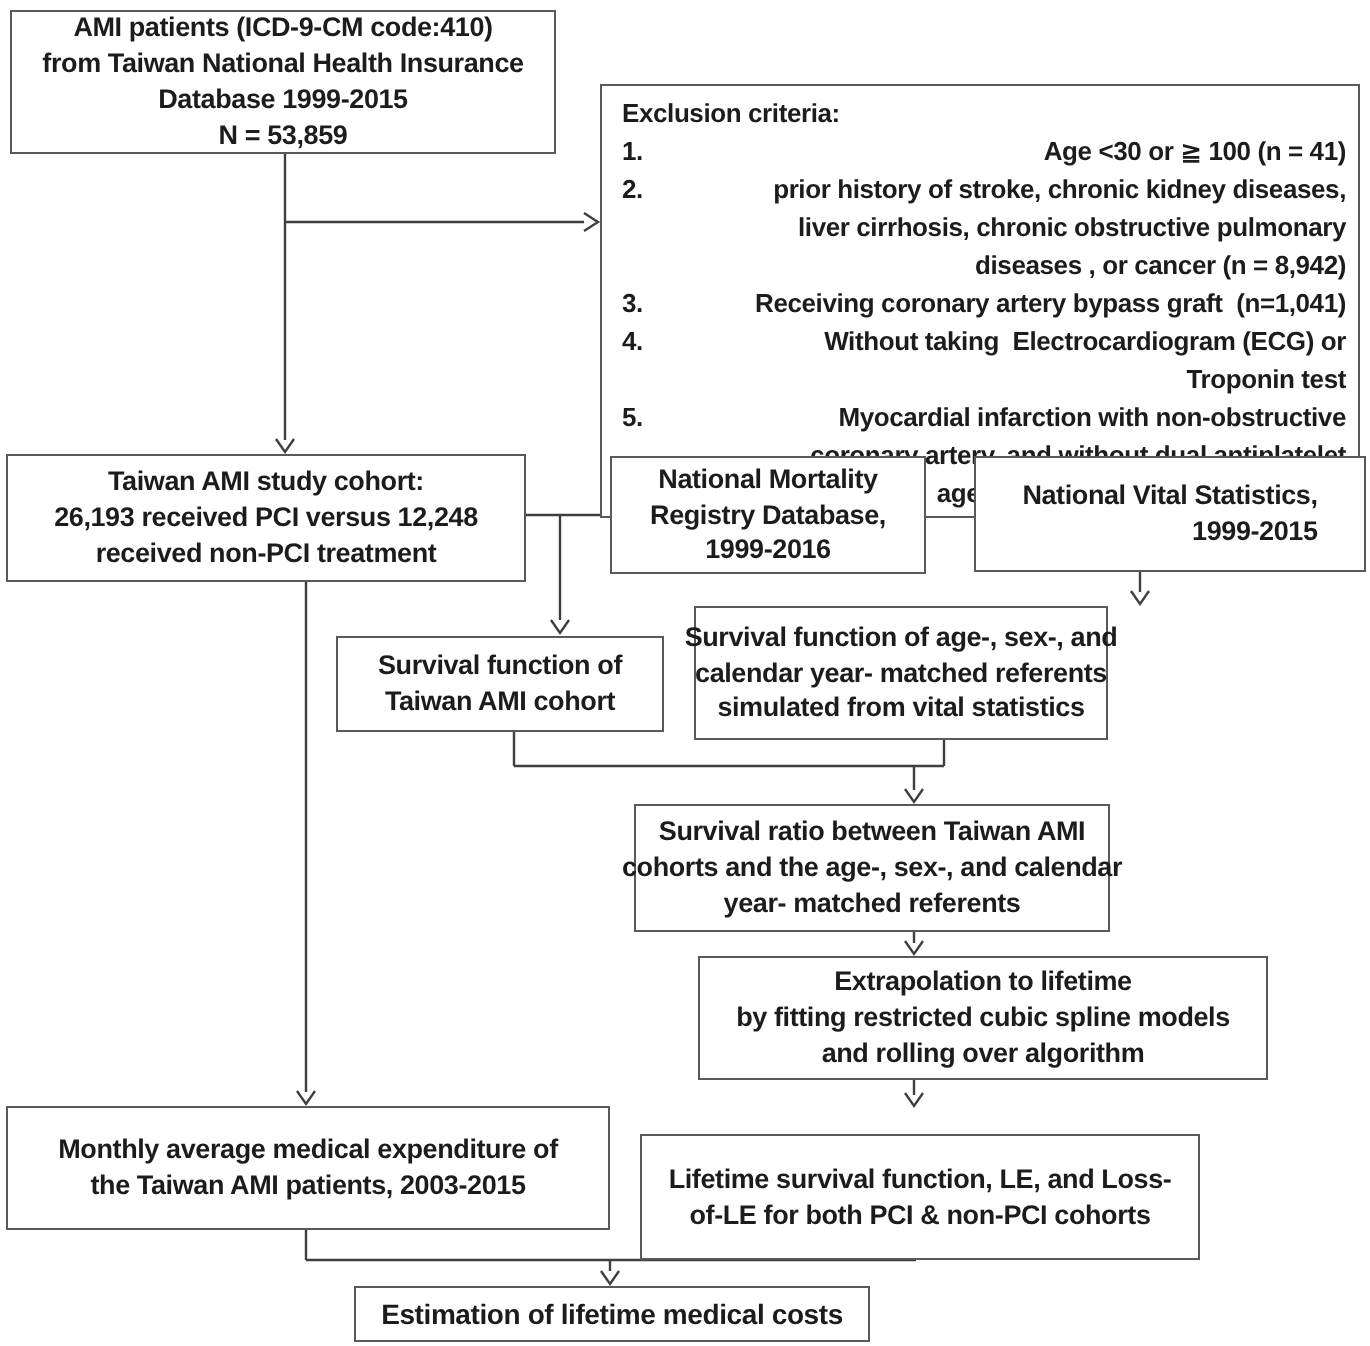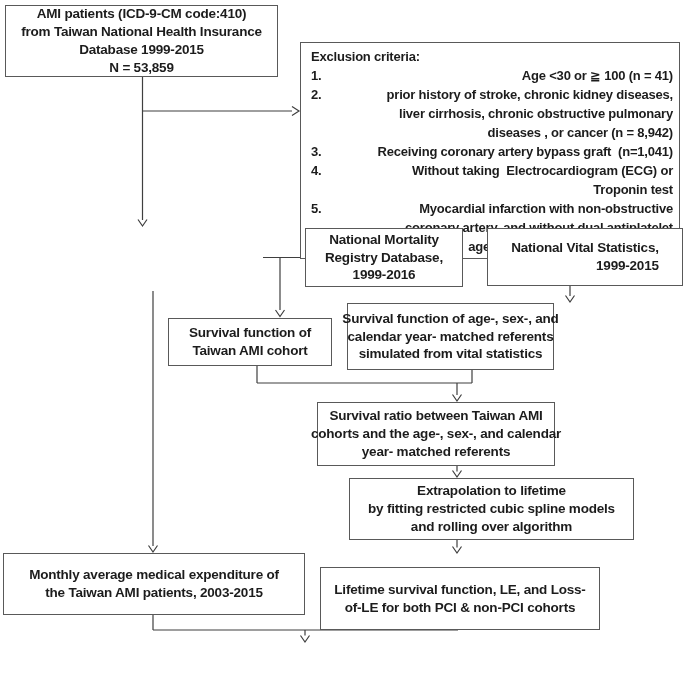--- a/index.html
+++ b/index.html
@@ -99,20 +99,23 @@
 Troponin test</span>
     </div>
     <div class="x-row">
       <span class="x-num">5.</span>
       <span class="x-text">Myocardial infarction with non-obstructive
 coronary artery, and without dual antiplatelet
 agents in non-PCI group (n=1,152)</span>
     </div>
   </div>
 
+  <div class="box b-cohort">Taiwan AMI study cohort:
+26,193 received PCI versus 12,248
+received non-PCI treatment</div>
 
   <div class="box b-mortality">National Mortality
 Registry Database,
 1999-2016</div>
 
   <div class="box b-vital">National Vital Statistics,
 1999-2015</div>
 
   <div class="box b-survami">Survival function of
 Taiwan AMI cohort</div>
@@ -128,14 +131,15 @@
   <div class="box b-extrap">Extrapolation to lifetime
 by fitting restricted cubic spline models
 and rolling over algorithm</div>
 
   <div class="box b-expend">Monthly average medical expenditure of
 the Taiwan AMI patients, 2003-2015</div>
 
   <div class="box b-lifetime">Lifetime survival function, LE, and Loss-
 of-LE for both PCI &amp; non-PCI cohorts</div>
 
+  <div class="box b-estimation">Estimation of lifetime medical costs</div>
 
 </div>
 
 </body></html>

